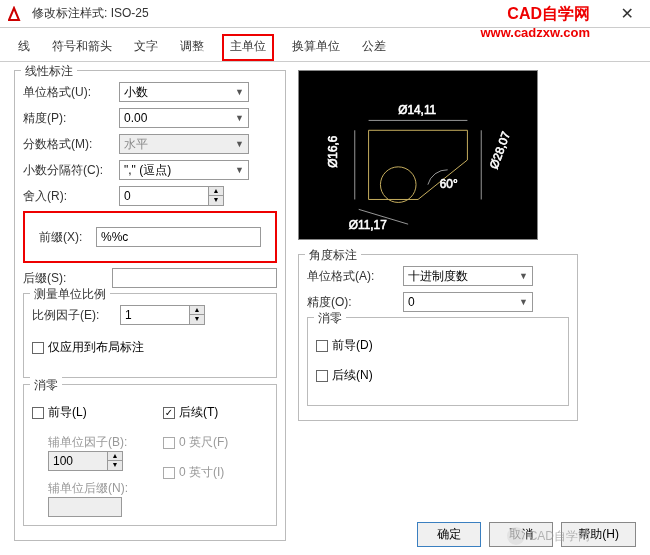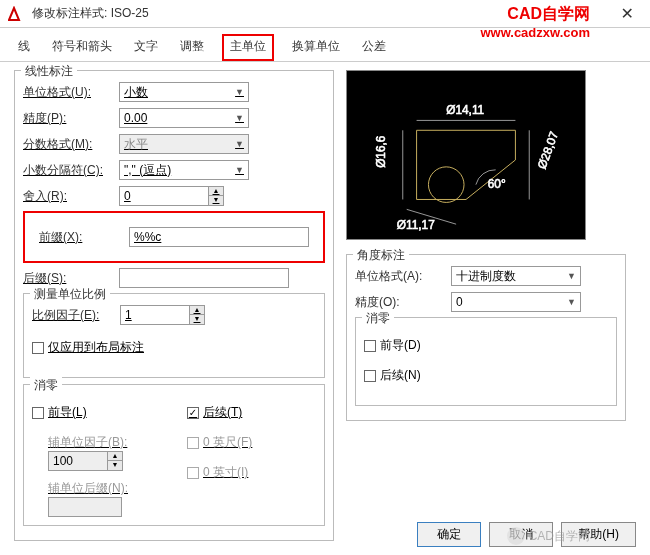--- a/index.html
+++ b/index.html
@@ -8,21 +8,21 @@
 .app-icon { width: 18px; height: 16px; margin-right: 6px; }
 .titlebar-text { flex: 1; font-size: 12px; color: #333; }
 .close-x { font-size: 16px; color: #333; padding: 0 8px; }
 .brand-area { position: absolute; right: 60px; top: 4px; text-align: right; }
 .brand-title { color: #e00; font-weight: bold; font-size: 16px; }
 .brand-url { color: #e00; font-weight: bold; font-size: 13px; }
 .tabs { display: flex; padding: 6px 14px 0 14px; gap: 14px; border-bottom: 1px solid #ccc; height: 34px; }
 .tab { padding: 4px 4px; cursor: pointer; color: #333; }
 .tab.active { border: 2px solid #e00; padding: 2px 6px; }
 .content { display: flex; padding: 8px 14px; gap: 12px; }
-.left-col { width: 320px; text-decoration: underline; }
+.left-col { width: 272px; }
 .right-col { width: 280px; }
 .fieldset { border: 1px solid #bbb; padding: 6px 8px 8px 8px; margin-bottom: 6px; position: relative; }
 .fieldset-title { position: absolute; top: -8px; left: 6px; background: #fff; padding: 0 4px; color: #333; }
 .row { display: flex; align-items: center; margin: 4px 0; min-height: 22px; }
 .label { width: 96px; color: #333; }
 .label-narrow { width: 88px; color: #333; }
 .combo, .input { border: 1px solid #999; background: #fff; padding: 2px 4px; height: 20px; font-size: 12px; }
 .combo { display: flex; justify-content: space-between; align-items: center; width: 110px; }
 .combo.wide { width: 130px; }
 .combo .arrow { font-size: 9px; color: #555; }

